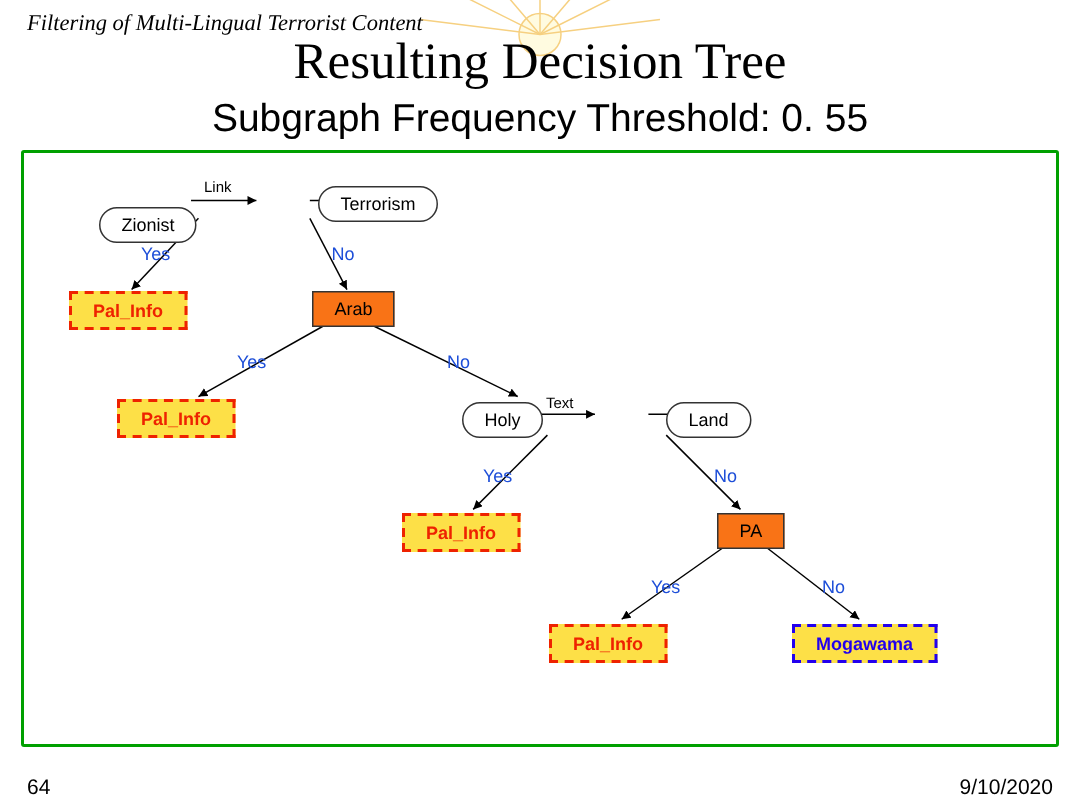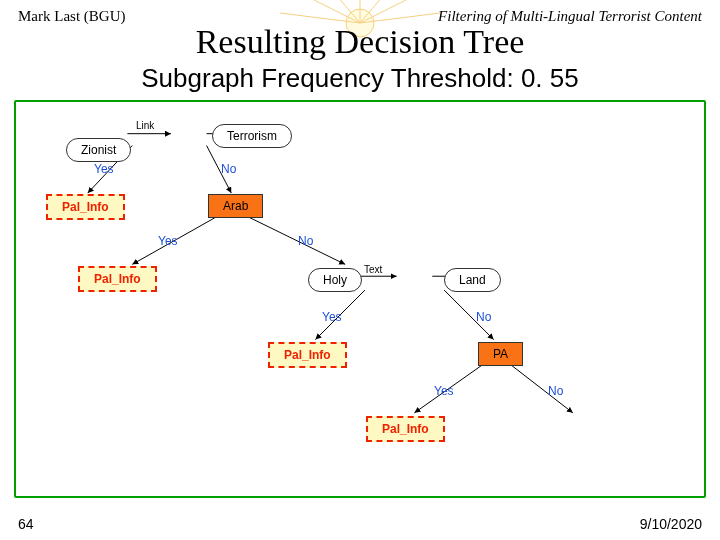--- a/index.html
+++ b/index.html
@@ -81,21 +81,21 @@
   .rect {
     border: 1px solid #333;
     background: #f97316;
     padding: 2px 14px;
     line-height: 18px;
   }
   .leaf {
     border: 2px dashed;
     padding: 2px 14px;
     line-height: 18px;
-    background: #fef9c3;
+    background: #fde047;
     font-weight: bold;
   }
   .leaf-red { color: #e20; border-color: #e20; }
   .leaf-blue { color: #20e; border-color: #20e; }
   .edge-label {
     position: absolute;
     font-family: Arial, sans-serif;
     font-size: 12px;
     color: #1d4ed8;
     background: transparent;
@@ -110,21 +110,20 @@
     position: absolute;
     left: 0; top: 0;
     width: 100%; height: 100%;
     pointer-events: none;
   }
 </style>
 </head>
 <body>
 
 <div class="header">
-  <span>Mark Last (BGU)</span>
   <span class="header-right">Filtering of Multi-Lingual Terrorist Content</span>
 </div>
 
 <svg class="sun" width="180" height="80">
   <g stroke="#f6d080" stroke-width="1">
     <circle cx="90" cy="55" r="14" fill="#fffbe0"></circle>
     <line x1="90" y1="55" x2="20" y2="20"></line>
     <line x1="90" y1="55" x2="160" y2="20"></line>
     <line x1="90" y1="55" x2="90" y2="5"></line>
     <line x1="90" y1="55" x2="50" y2="8"></line>
@@ -189,17 +188,18 @@
   <div class="edge-label" style="left:460px; top:208px;">No</div>
 
   <div class="node leaf leaf-red" style="left:252px; top:240px;">Pal_Info</div>
 
   <div class="node rect" style="left:462px; top:240px;">PA</div>
   <div class="edge-label" style="left:418px; top:282px;">Yes</div>
   <div class="edge-label" style="left:532px; top:282px;">No</div>
 
   <div class="node leaf leaf-red" style="left:350px; top:314px;">Pal_Info</div>
 
+  <div class="node leaf leaf-blue" style="left:512px; top:314px;">Mogawama</div>
 
 </div>
 
 <div class="footer-left">64</div>
 <div class="footer-right">9/10/2020</div>
 
 </body></html>

